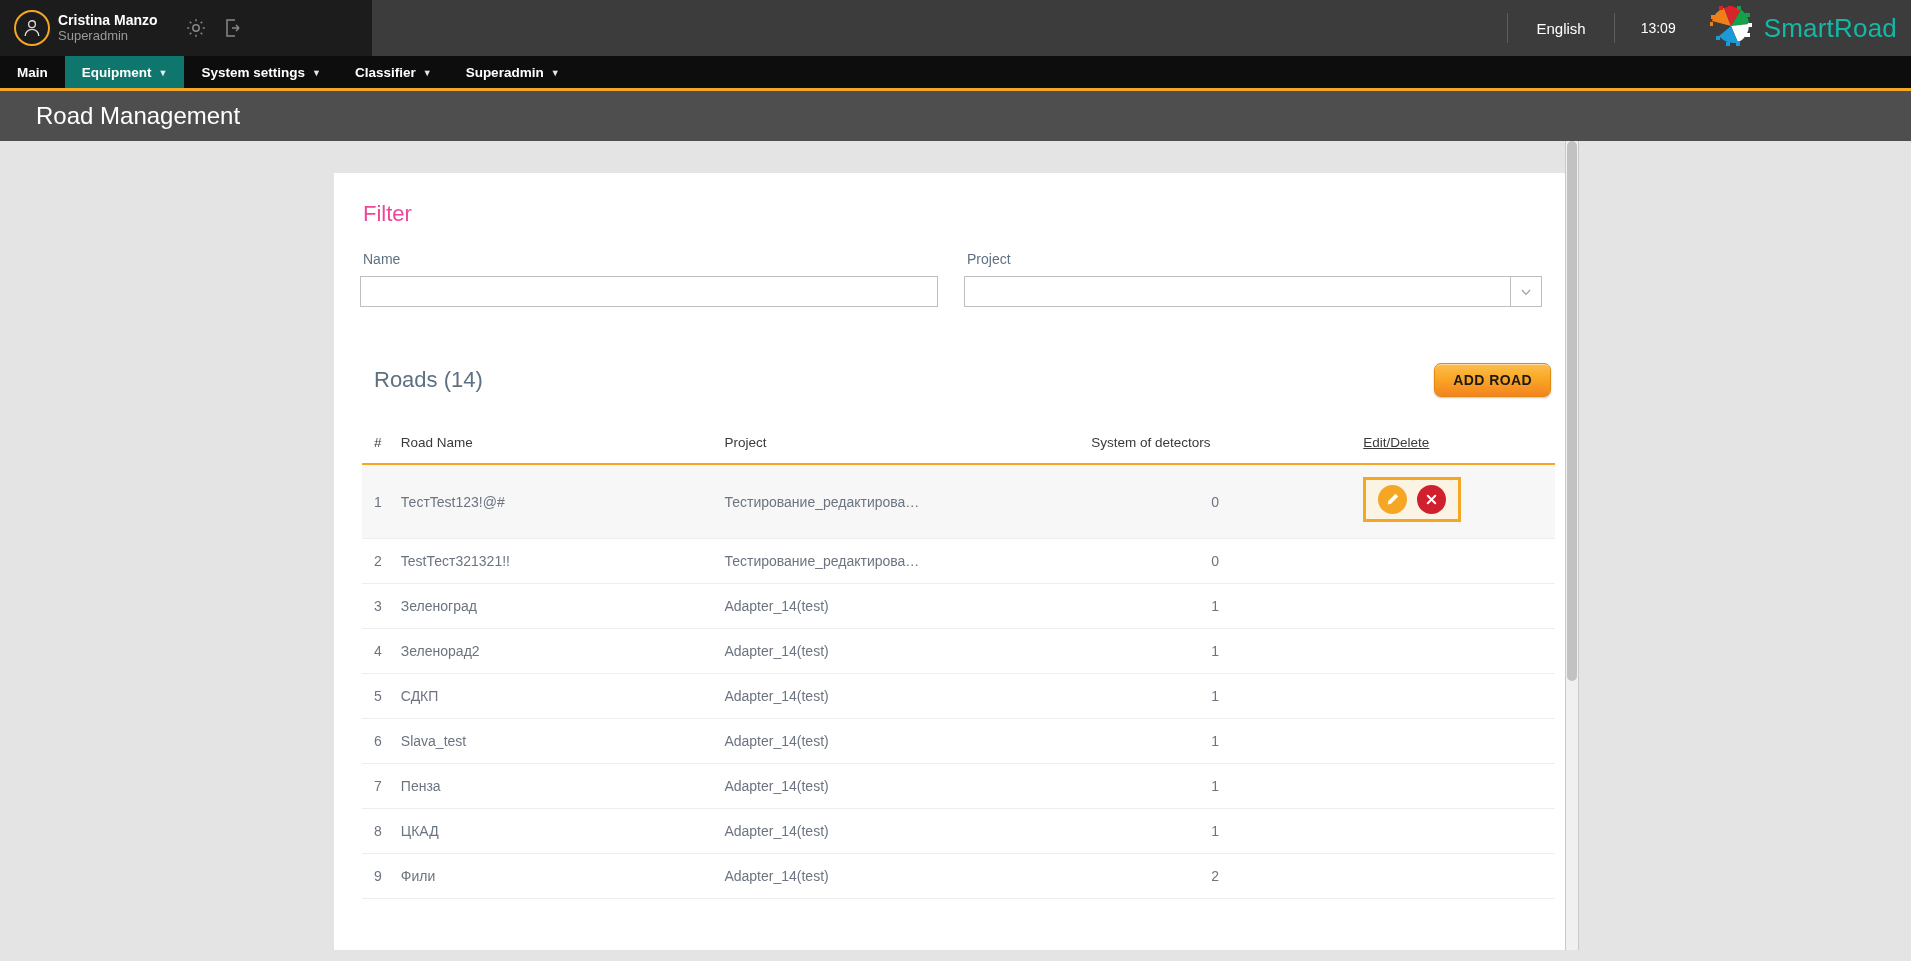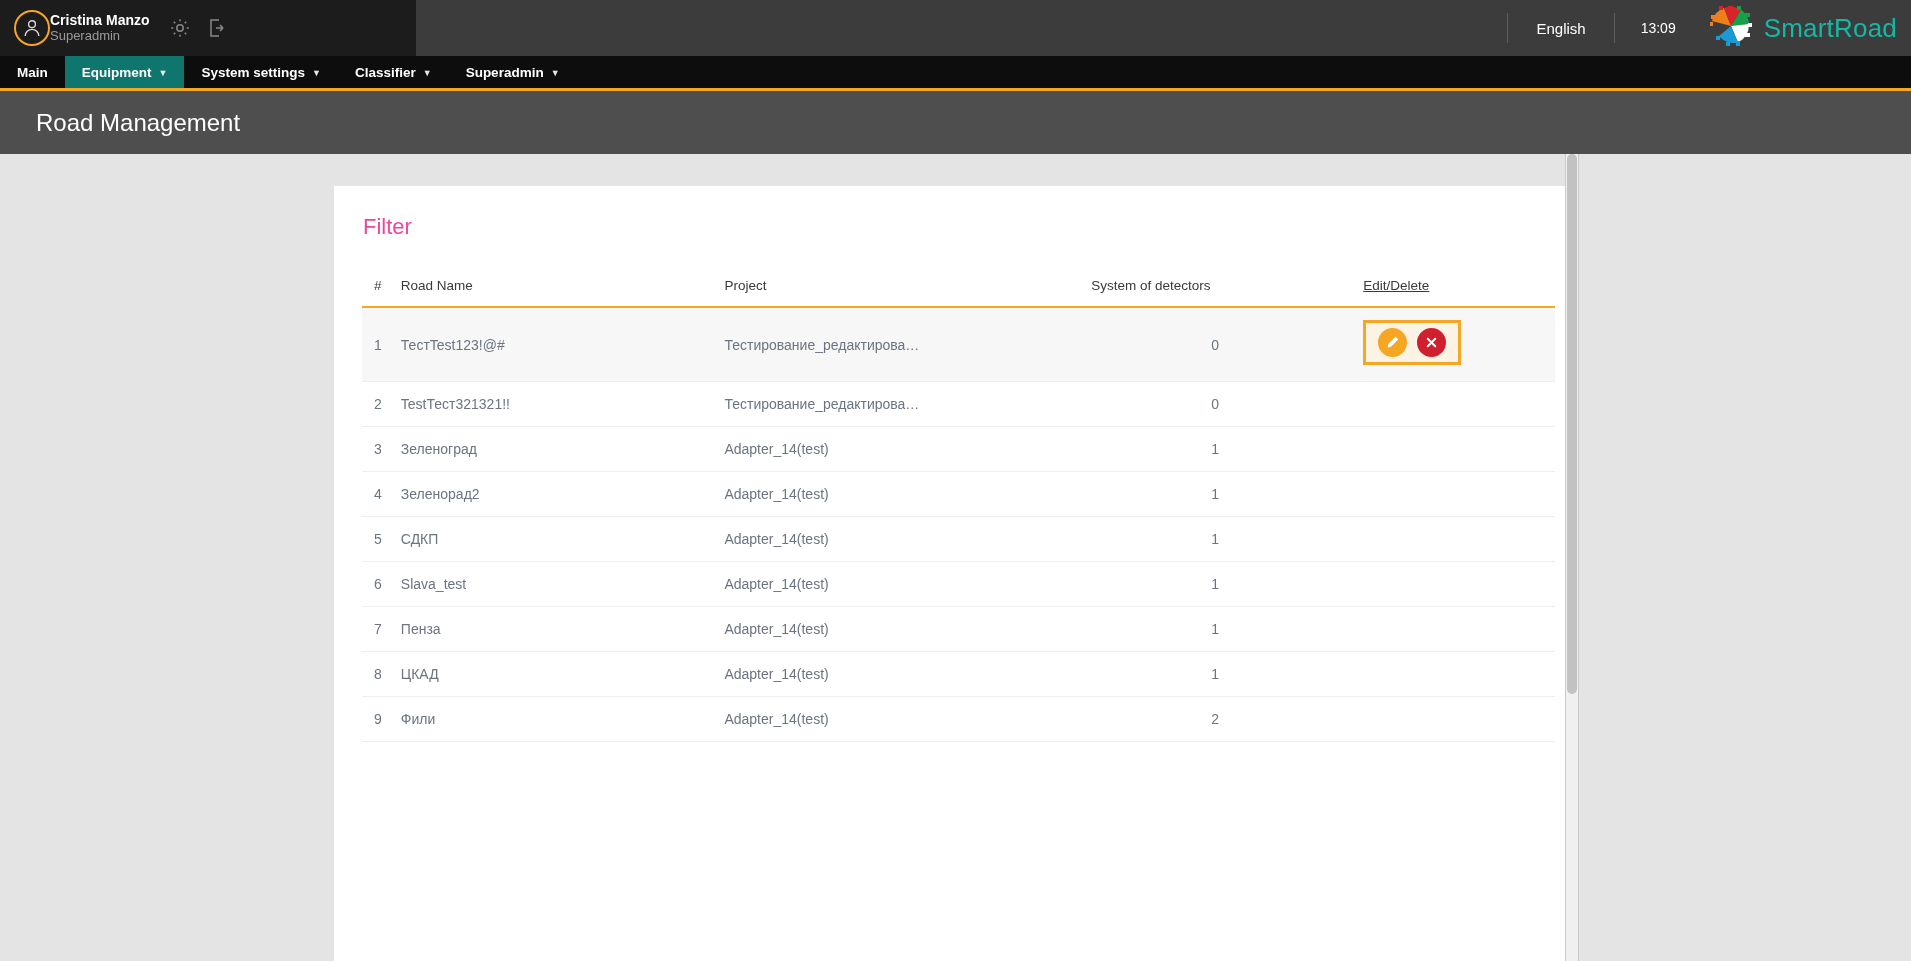--- a/index.html
+++ b/index.html
@@ -13,25 +13,25 @@
   
   .topbar {
     height: 56px;
     background: #3c3c3c;
     display: flex;
     align-items: stretch;
     position: relative;
   }
   .user-block {
     background: #1c1c1c;
-    width: 416px;
+    width: 372px;
     display: flex;
     align-items: center;
     padding-left: 14px;
-    gap: 0;
+    gap: 8px;
   }
   .avatar {
     width: 36px; height: 36px; border-radius: 50%;
     border: 2px solid #f5a623;
     display: flex; align-items: center; justify-content: center;
     flex: 0 0 auto;
   }
   .avatar svg { display: block; }
   .user-names { display: flex; flex-direction: column; justify-content: center; line-height: 1.15; }
   .user-name { color: #ffffff; font-size: 14px; font-weight: bold; }
@@ -65,21 +65,21 @@
     padding: 0 17px;
     color: #ffffff; font-size: 13.5px; font-weight: bold;
     cursor: pointer;
     white-space: nowrap;
   }
   .menu-item.active { background: #0f766e; }
   .caret { font-size: 9px; opacity: .9; position: relative; top: 1px; }
 
   
   .pagetitle {
-    height: 63px;
+    height: 50px;
     background: #4e4e4e;
     display: flex; align-items: center;
     padding-left: 36px;
   }
   .pagetitle h1 { color: #ffffff; font-size: 24px; font-weight: normal; }
 
   
   .workspace {
     position: relative;
     height: calc(961px - 56px - 38px - 58px);
@@ -291,21 +291,42 @@
 
 <div class="pagetitle">
   <h1>Road Management</h1>
 </div>
 
 <div class="workspace">
   <div class="card">
 
     <h2 class="section">Filter</h2>
 
-
+    <div class="filter-row">
+      <div class="field name">
+        <label>Name</label>
+        <input class="txtinput" type="text" value="" style="">
+      </div>
+      <div class="field project">
+        <label>Project</label>
+        <div class="selectwrap">
+          <input class="txtinput" type="text" value="" style="">
+          <div class="select-arrow">
+            <svg width="14" height="14" viewBox="0 0 14 14" fill="none" stroke="#9aa3ac" stroke-width="1.3">
+              <path d="M3 5 L7 9.4 L11 5"></path>
+            </svg>
+          </div>
+        </div>
+      </div>
+    </div>
+
+    <div class="roads-head">
+      <div class="roads-title">Roads (14)</div>
+      <button class="btn-add">ADD ROAD</button>
+    </div>
 
     <table class="roads">
       <thead>
         <tr>
           <th class="c-num">#</th>
           <th class="c-name">Road Name</th>
           <th class="c-proj">Project</th>
           <th class="c-det">System of detectors</th>
           <th class="c-act">Edit/Delete</th>
         </tr>

